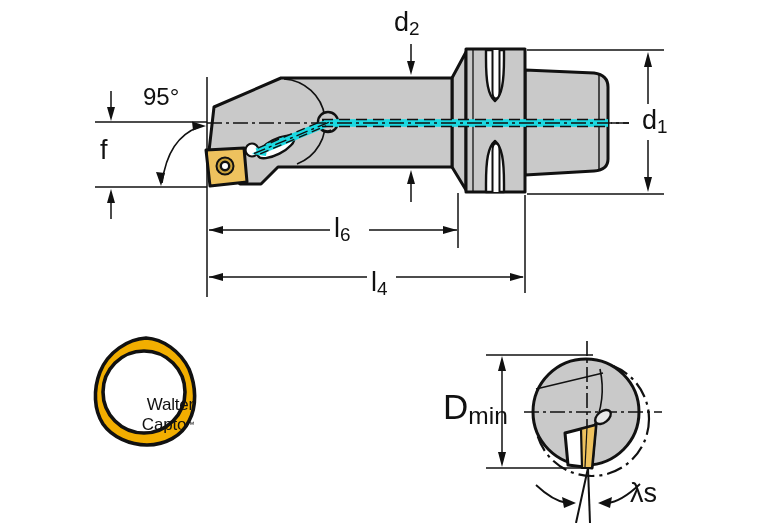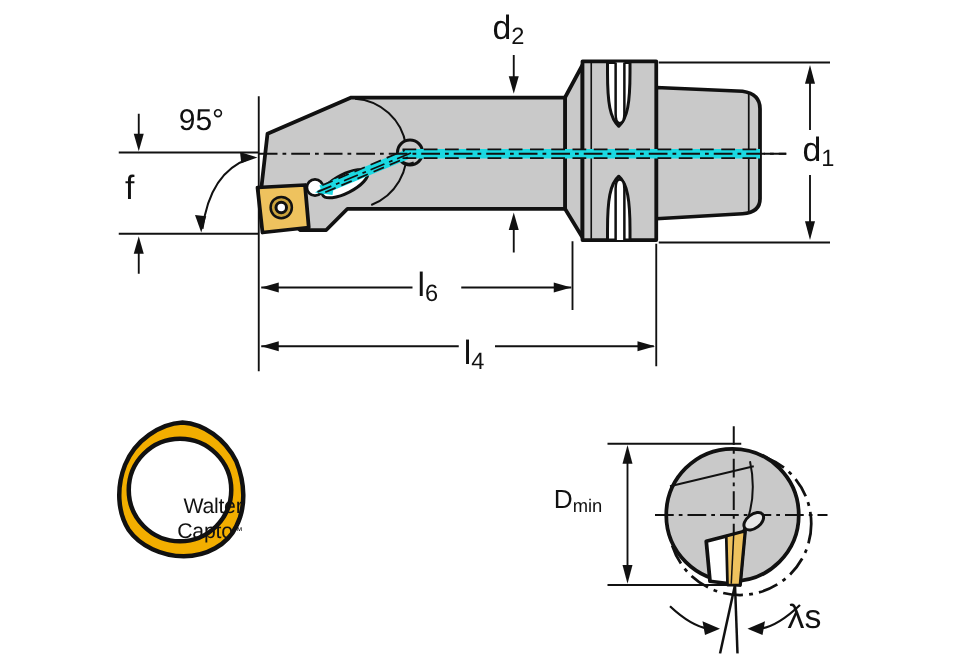--- a/index.html
+++ b/index.html
@@ -7,21 +7,21 @@
     position:relative;width:767px;height:523px;background:#fff;overflow:hidden;
     font-family:"Liberation Sans",sans-serif;color:#111;
   }
   .canvas svg{position:absolute;left:0;top:0;}
   .lbl{
     position:absolute;font-size:27px;line-height:1;color:#111;white-space:nowrap;
     font-family:"Liberation Sans",sans-serif;
   }
   .lbl sub{font-size:70%;vertical-align:-22%;letter-spacing:0;}
   .lbl.small{font-size:24px;}
-  .lbl.big{font-size:21px;}
+  .lbl.big{font-size:35px;}
   .logo-text{
     position:absolute;left:94px;top:371px;width:100px;text-align:right;
     font-weight:400;font-size:17px;line-height:1.18;letter-spacing:-0.2px;color:#111;margin-top:24px;
   }
   .logo-text sup{font-size:8px;vertical-align:30%;}
 </style>
 </head>
 <body>
 
 <div class="canvas">

